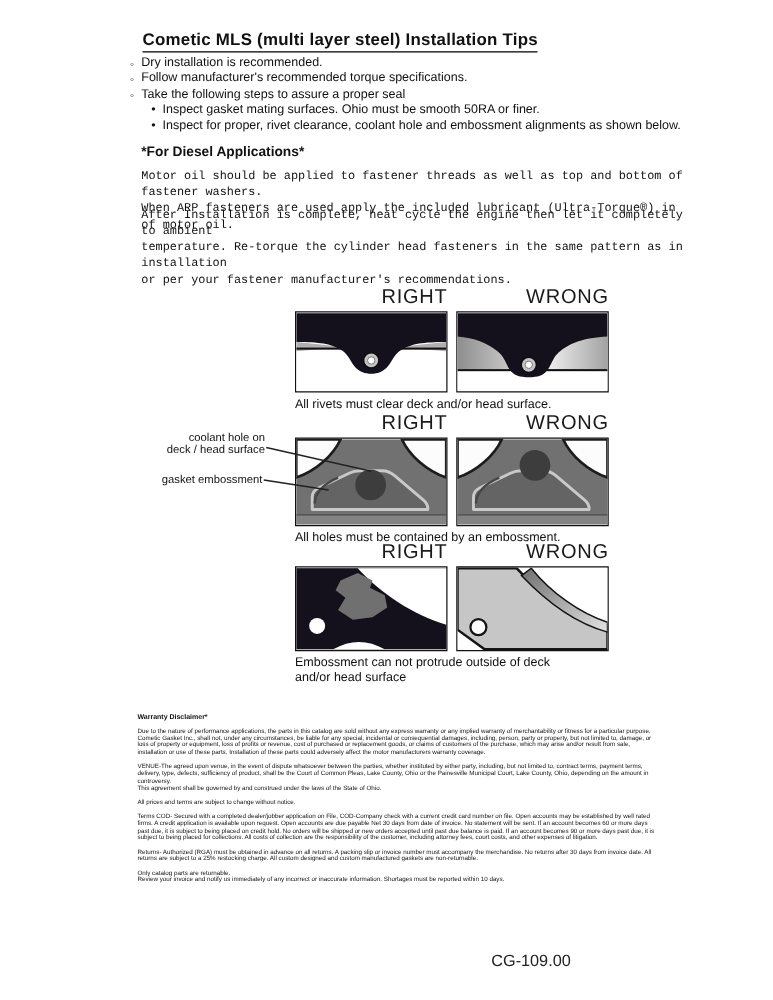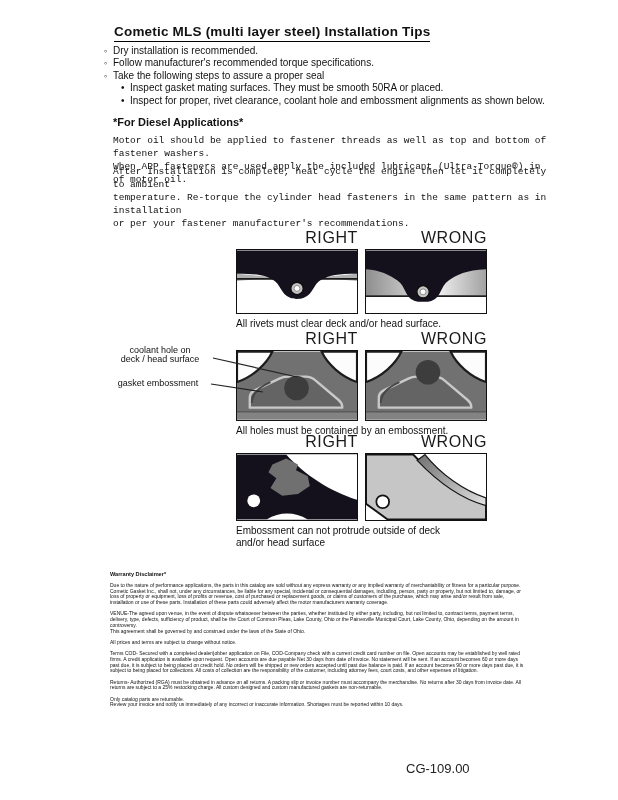--- a/index.html
+++ b/index.html
@@ -26,42 +26,42 @@
   .diagram{position:absolute;left:236px;width:251px;}
   .d1{top:229px;}
   .d2{top:330px;}
   .d3{top:433px;}
   .dg-labels{display:flex;gap:7px;margin-bottom:2px;}
   .dg-labels span{width:122px;text-align:right;font-size:16px;letter-spacing:.6px;color:#1a1a1a;}
   .panels{display:flex;gap:7px;}
   .panel{display:block;border:1.6px solid #111;background:#fff;}
   .caption{margin-top:4px;font-size:10px;line-height:11.5px;white-space:pre-line;}
 
-  .annot{position:absolute;width:104px;text-align:center;font-size:9px;line-height:8.6px;white-space:pre-line;color:#111;}
+  .annot{position:absolute;width:104px;text-align:right;font-size:9px;line-height:8.6px;white-space:pre-line;color:#111;}
   .annot-coolant{left:108px;top:346px;}
   .annot-emboss{left:106px;top:379px;}
   .leader-lines{position:absolute;left:210px;top:350px;}
 
   .disclaimer{position:absolute;left:110px;top:571px;width:414px;}
   .disclaimer h2{margin:0 0 6px 0;font-size:5.6px;font-weight:bold;}
   .disclaimer p{margin:0 0 5.6px 0;font-size:5px;line-height:5.7px;white-space:pre-line;}
-  .footer-code{position:absolute;left:406px;top:761px;font-size:13px;color:#222;}
+  .footer-code{position:absolute;left:393px;top:761px;font-size:13px;color:#222;}
 </style>
 </head>
 <body>
 
 <div class="page">
 
   <h1 class="title">Cometic MLS (multi layer steel) Installation Tips</h1>
 
   <ul class="tips">
     <li class="lvl1">Dry installation is recommended.</li>
     <li class="lvl1">Follow manufacturer's recommended torque specifications.</li>
     <li class="lvl1">Take the following steps to assure a proper seal</li>
-    <li class="lvl2">Inspect gasket mating surfaces.  They must be smooth 50RA or placed.</li>
+    <li class="lvl2">Inspect gasket mating surfaces.  Ohio must be smooth 50RA or finer.</li>
     <li class="lvl2">Inspect for proper, rivet clearance, coolant hole and embossment alignments as shown below.</li>
   </ul>
 
   <h2 class="diesel-heading">*For Diesel Applications*</h2>
   <p class="para p1">Motor oil should be applied to fastener threads as well as top and bottom of the fastener washers.
 When ARP fasteners are used apply the included lubricant (Ultra-Torque®) in place of motor oil.</p>
   <p class="para p2">After Installation is complete, heat cycle the engine then let it completely cool to ambient
 temperature. Re-torque the cylinder head fasteners in the same pattern as initial installation
 or per your fastener manufacturer's recommendations.</p>
 

